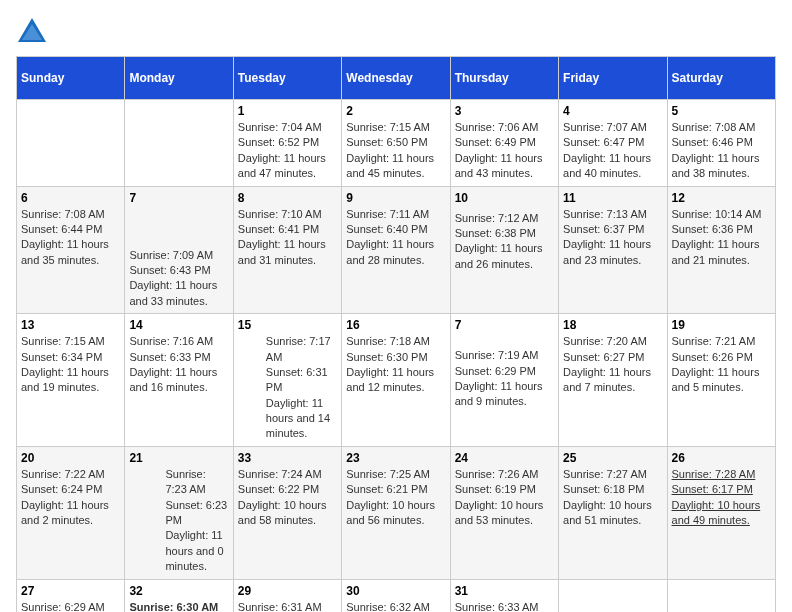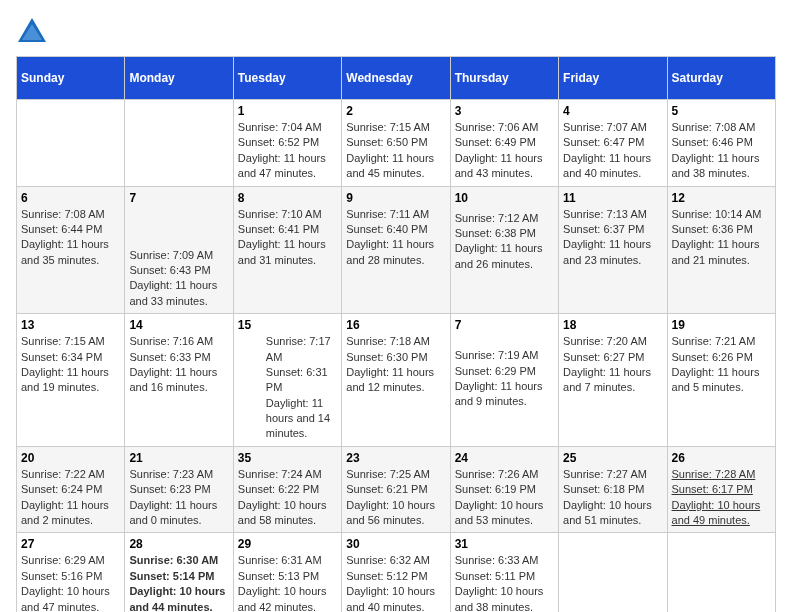--- a/index.html
+++ b/index.html
@@ -243,26 +243,26 @@
       </tr>
       <tr>
         <td>
           <span class="day-number">20</span>
           <div class="day-info" style="white-space: pre-line;">Sunrise: 7:22 AM
 Sunset: 6:24 PM
 Daylight: 11 hours and 2 minutes.</div>
         </td>
         <td>
           <span class="day-number">21</span>
-          <div class="day-info" style="white-space: pre-line;">Sunrise: 7:23 AM
+          <div class="day-info" style="white-space: pre-line; margin-left: 36px;">Sunrise: 7:23 AM
 Sunset: 6:23 PM
 Daylight: 11 hours and 0 minutes.</div>
         </td>
         <td>
-          <span class="day-number">35</span>
+          <span class="day-number">33</span>
           <div class="day-info" style="white-space: pre-line;">Sunrise: 7:24 AM
 Sunset: 6:22 PM
 Daylight: 10 hours and 58 minutes.</div>
         </td>
         <td>
           <span class="day-number">23</span>
           <div class="day-info" style="white-space: pre-line;">Sunrise: 7:25 AM
 Sunset: 6:21 PM
 Daylight: 10 hours and 56 minutes.</div>
         </td>
@@ -286,21 +286,21 @@
         </td>
       </tr>
       <tr>
         <td>
           <span class="day-number">27</span>
           <div class="day-info" style="white-space: pre-line;">Sunrise: 6:29 AM
 Sunset: 5:16 PM
 Daylight: 10 hours and 47 minutes.</div>
         </td>
         <td>
-          <span class="day-number">28</span>
+          <span class="day-number">32</span>
           <div class="day-info" style="white-space: pre-line; font-weight: bold;">Sunrise: 6:30 AM
 Sunset: 5:14 PM
 Daylight: 10 hours and 44 minutes.</div>
         </td>
         <td>
           <span class="day-number">29</span>
           <div class="day-info" style="white-space: pre-line;">Sunrise: 6:31 AM
 Sunset: 5:13 PM
 Daylight: 10 hours and 42 minutes.</div>
         </td>

